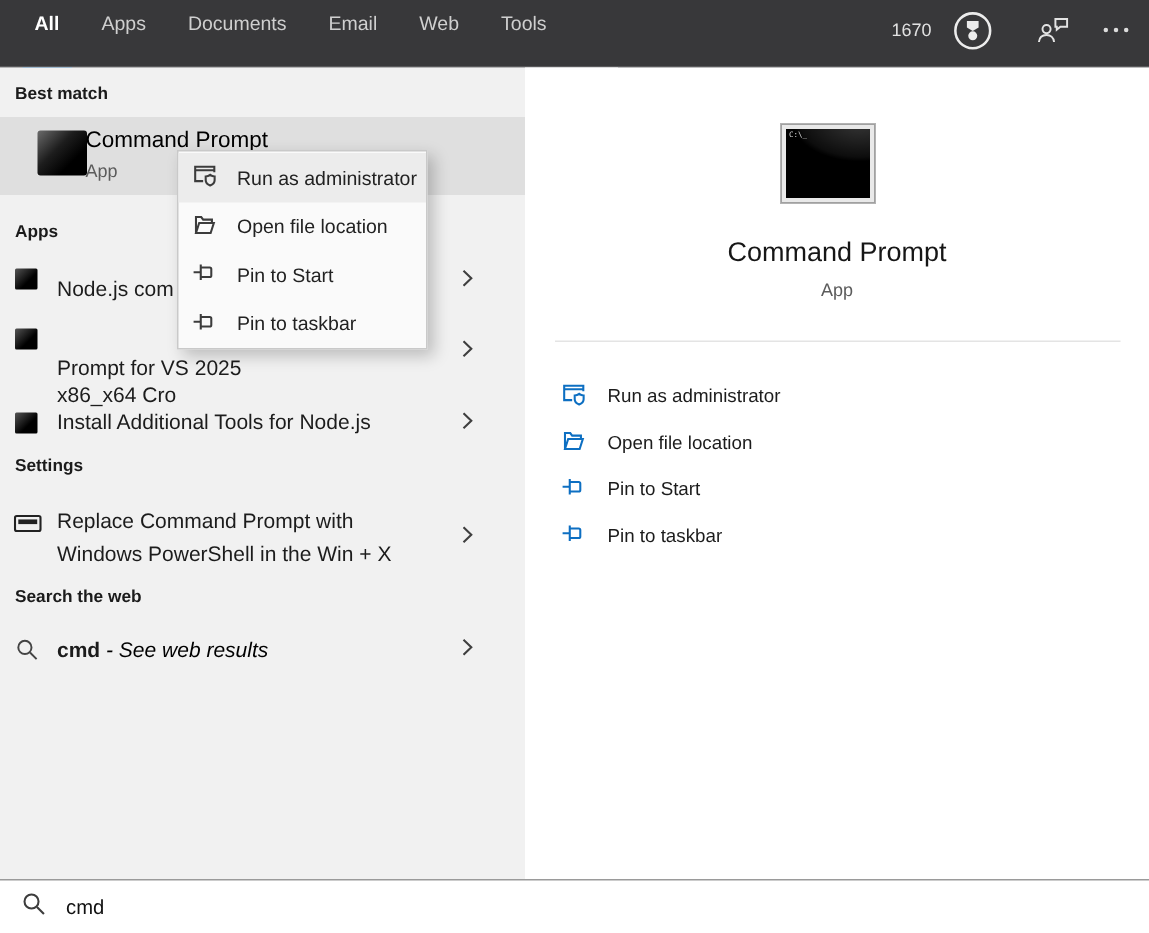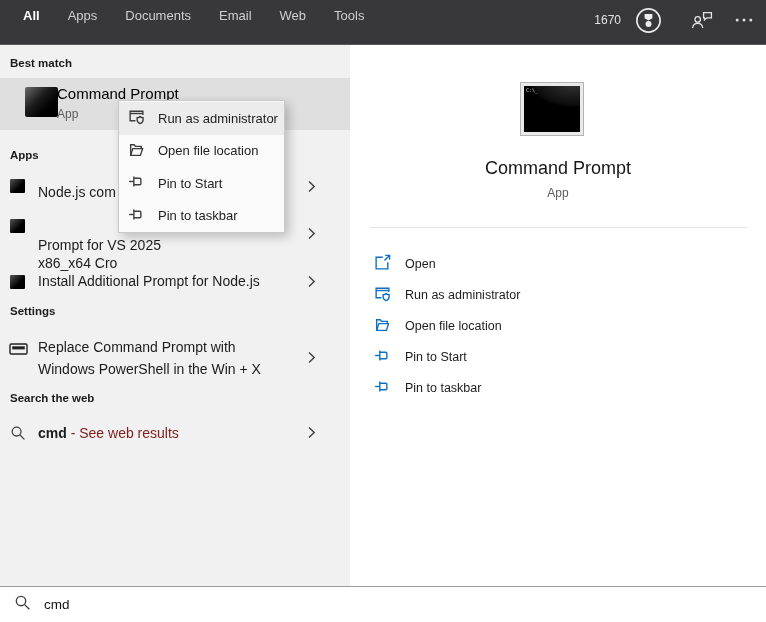--- a/index.html
+++ b/index.html
@@ -29,21 +29,21 @@
   .cmd-icon-sm { position:absolute; left:25px; top:9px; width:33px; height:30px; border-radius:2px;
                  background:linear-gradient(135deg,#6b6b6b 0%,#1d1d1d 40%,#000 70%); }
   .bm-title { position:absolute; left:57px; top:7px; font-size:15px; color:#000; white-space:nowrap; }
   .bm-sub { position:absolute; left:57px; top:29px; font-size:12px; color:#5c5c5c; }
 
   .row { position:absolute; left:0; width:350px; }
   .row .app-ic { position:absolute; left:10px; width:15px; height:14px; border-radius:1px;
                  background:linear-gradient(135deg,#555 0%,#000 60%); }
   .row .txt { position:absolute; left:38px; font-size:14px; color:#1c1c1c; white-space:nowrap; }
   .row .chev { position:absolute; left:305px; }
-  .gray-txt { color:#7f1d1d; font-weight:400; }
+  .gray-txt { color:#000000; font-weight:400;font-style:italic; }
   .bold { font-weight:700; }
 
   
   .context-menu { position:absolute; left:118px; top:100px; width:167px; height:133px; background:#fafafa;
                   border:1px solid #c9c9c9; box-shadow:4px 4px 10px rgba(0,0,0,.22); z-index:50;
                   display:flex; flex-direction:column; padding-top:1px; }
   .menu-item { height:32.5px; display:flex; align-items:center; padding-left:9px; gap:13px; font-size:13px; color:#222; }
   .menu-item:first-child { background:#ececec; }
   .menu-item svg { color:#3c3c3c; flex:none; }
 
@@ -145,21 +145,21 @@
       <div class="txt" style="top:24px;">Prompt for VS 2025</div>
       <span class="chev" style="top:13px;">
         <svg width="12" height="13" viewBox="0 0 12 13" fill="none" stroke="#3f3f3f" stroke-width="1.4">
             <path d="M4 1.5 9.2 6.5 4 11.5"></path>
           </svg>
       </span>
     </div>
 
     <div class="row" style="top:226px;height:26px;">
       <div class="app-ic" style="top:4px;"></div>
-      <div class="txt" style="top:2px;">Install Additional Prompt for Node.js</div>
+      <div class="txt" style="top:2px;">Install Additional Tools for Node.js</div>
       <span class="chev" style="top:3px;">
         <svg width="12" height="13" viewBox="0 0 12 13" fill="none" stroke="#3f3f3f" stroke-width="1.4">
             <path d="M4 1.5 9.2 6.5 4 11.5"></path>
           </svg>
       </span>
     </div>
 
     <div class="section-header" style="top:260px;">Settings</div>
 
     <div class="row" style="top:290px;height:50px;">
@@ -201,29 +201,20 @@
 
   <div class="right-panel">
     <div class="cmd-icon-lg">
         <span>C:\_</span>
       </div>
     <div class="prev-title">Command Prompt</div>
     <div class="prev-sub">App</div>
     <div class="divider"></div>
 
     <div class="actions">
-      <div class="action-row">
-        <span>
-          <svg width="17" height="17" viewBox="0 0 16 16" fill="none" stroke="currentColor" stroke-width="1.3">
-              <path d="M8.3 3H2v11h11V7.7"></path>
-              <path d="M9.8 6.2 14.6 1.4M10.6 1.3h4.1v4.1"></path>
-            </svg>
-        </span>
-        <span>Open</span>
-      </div>
       <div class="action-row">
         <span>
           <svg width="17" height="17" viewBox="0 0 16 16" fill="none" stroke="currentColor" stroke-width="1.3">
               <path d="M14 6.5V3H2v9h5"></path>
               <path d="M2 5.2h12"></path>
               <path d="M11.4 8.1c.9.7 1.8 1 2.8 1v2.3c0 1.7-1.2 2.7-2.8 3.3-1.6-.6-2.8-1.6-2.8-3.3V9.1c1 0 1.9-.3 2.8-1z"></path>
             </svg>
         </span>
         <span>Run as administrator</span>
       </div>

